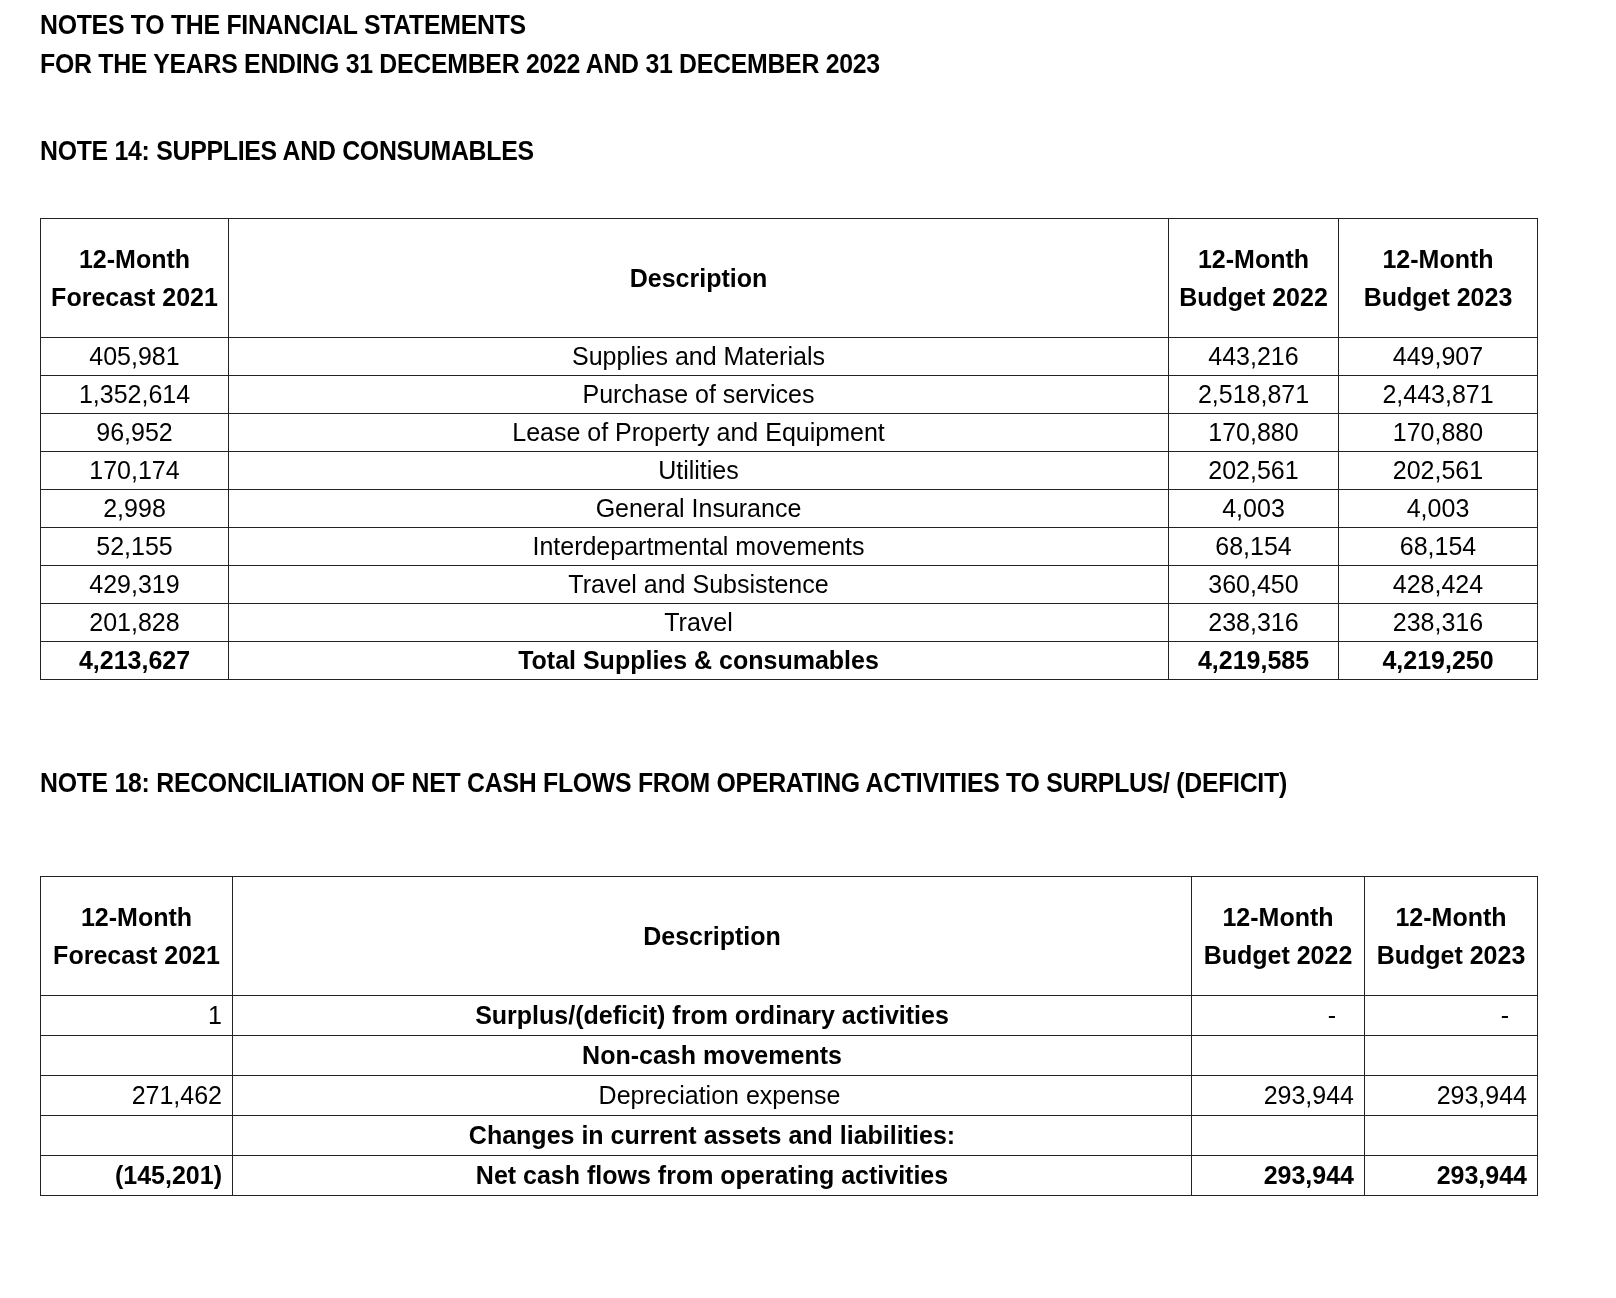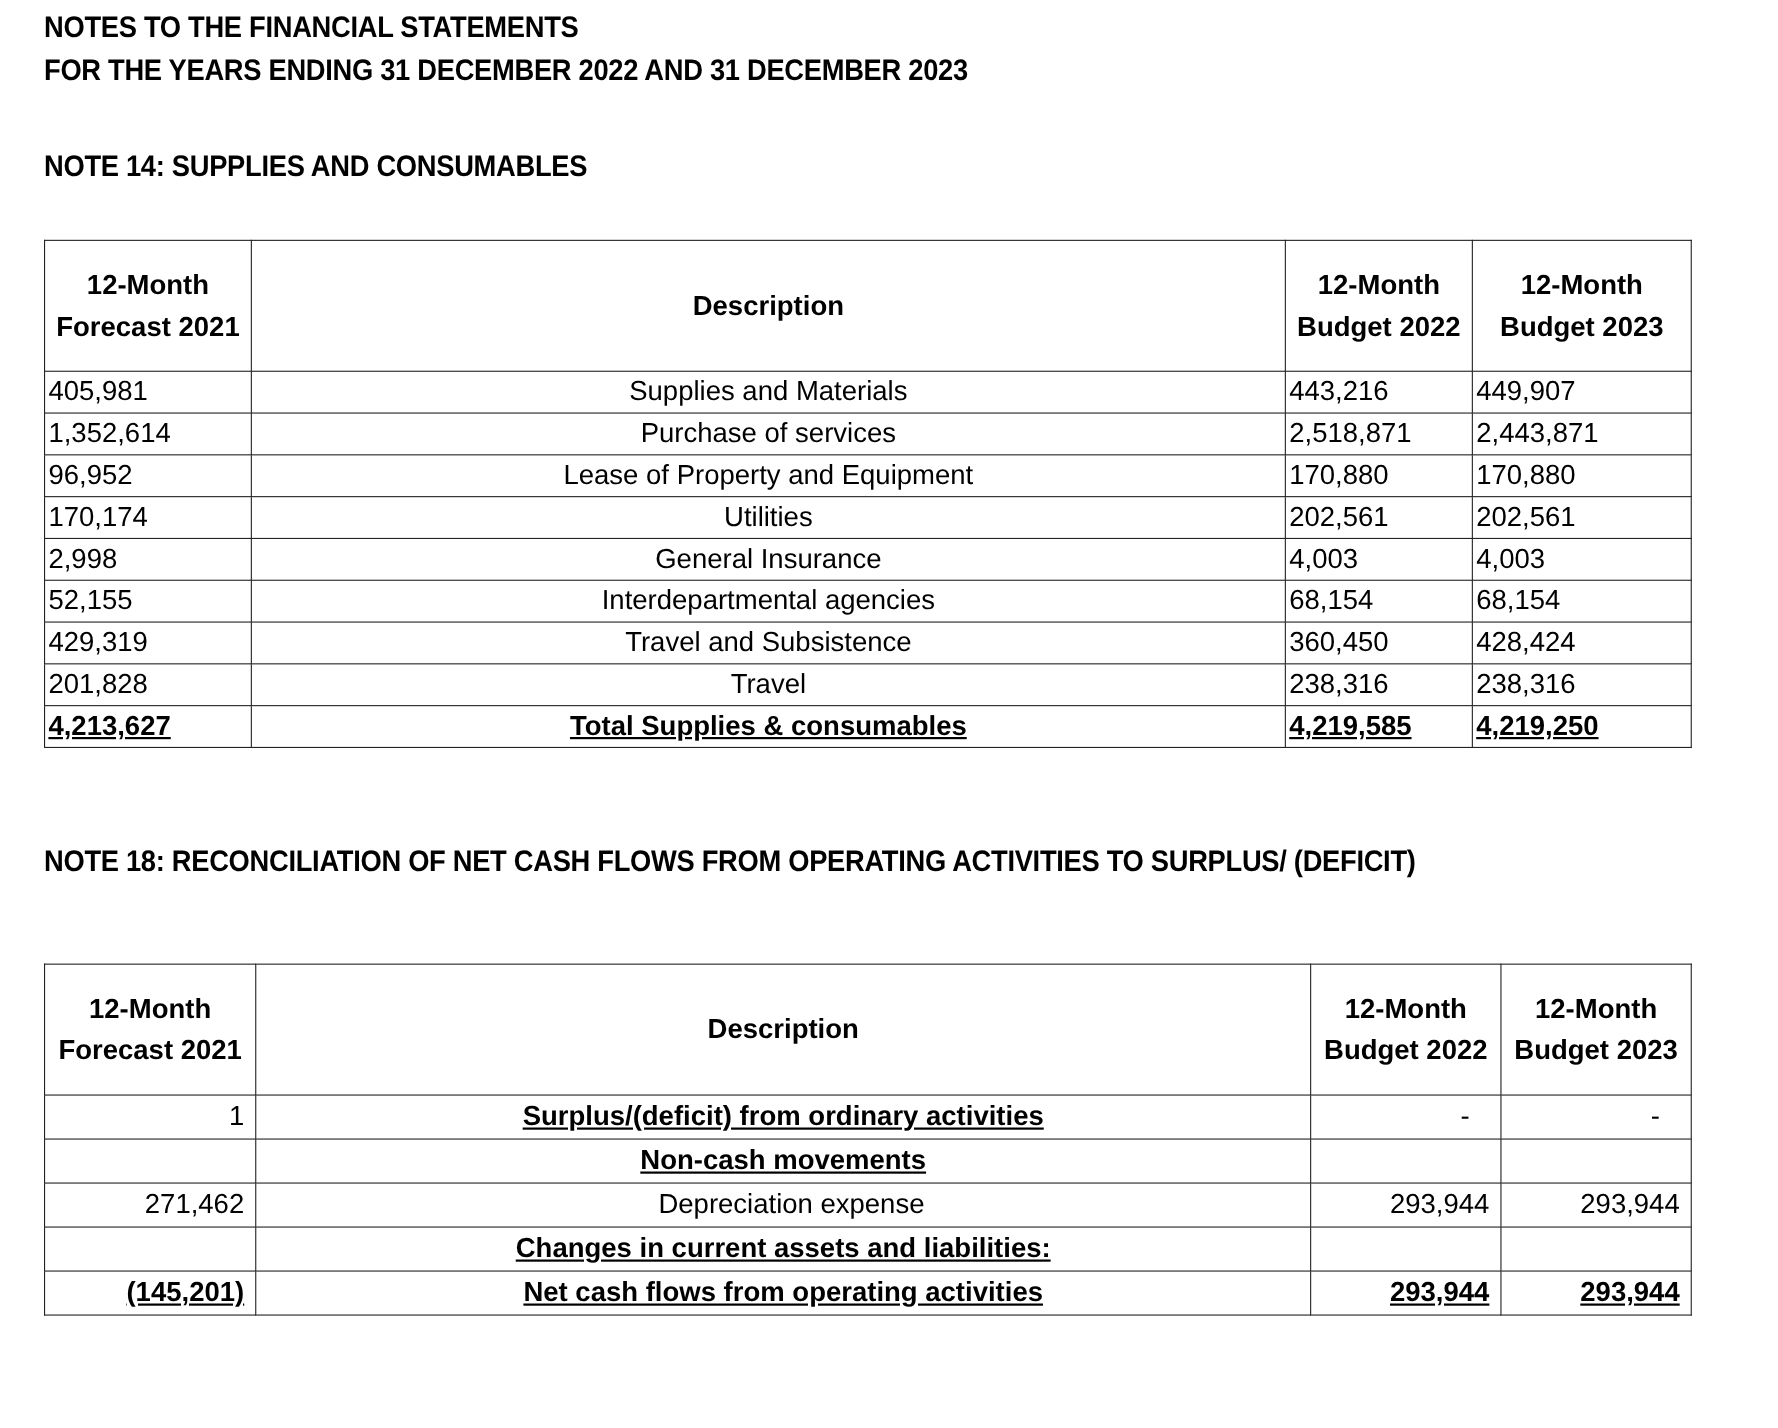--- a/index.html
+++ b/index.html
@@ -29,24 +29,24 @@
       border: 1.5px solid #222;
       padding: 0 3px;
       white-space: nowrap;
     }
     table.fin th {
       font-weight: bold;
       font-size: 25px;
       line-height: 38px;
     }
     table.fin td { height: 37px; line-height: 37px; }
-    .num { text-align: left; }
+    .num { text-align: center; }
     .center { text-align: center; }
     .left { text-align: center; }
-    .bold { font-weight: bold; text-decoration: underline; }
+    .bold { font-weight: bold; }
     .indent { padding-left: 18px !important; margin-left: 42px; }
 
     #t14 { top: 218px; width: 1498px; }
     #t14 col.c1 { width: 188px; }
     #t14 col.c3 { width: 170px; }
     #t14 col.c4 { width: 199px; }
     #t14 th { height: 118px; }
 
     #t18 { top: 876px; width: 1498px; }
     #t18 col.c1 { width: 192px; }
@@ -114,21 +114,21 @@
         <td class="num">202,561</td>
       </tr>
       <tr>
         <td class="num">2,998</td>
         <td class="left">General Insurance</td>
         <td class="num">4,003</td>
         <td class="num">4,003</td>
       </tr>
       <tr>
         <td class="num">52,155</td>
-        <td class="left">Interdepartmental agencies</td>
+        <td class="left">Interdepartmental movements</td>
         <td class="num">68,154</td>
         <td class="num">68,154</td>
       </tr>
       <tr>
         <td class="num">429,319</td>
         <td class="left">Travel and Subsistence</td>
         <td class="num">360,450</td>
         <td class="num">428,424</td>
       </tr>
       <tr>

